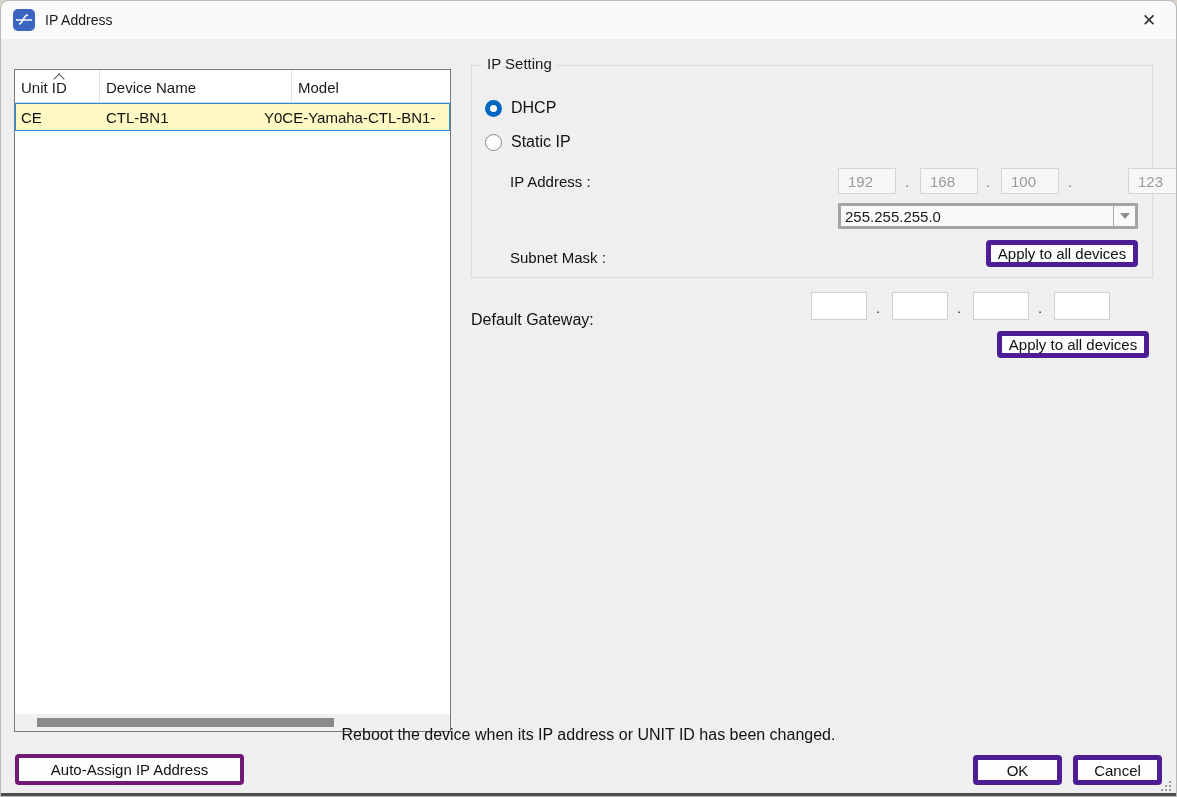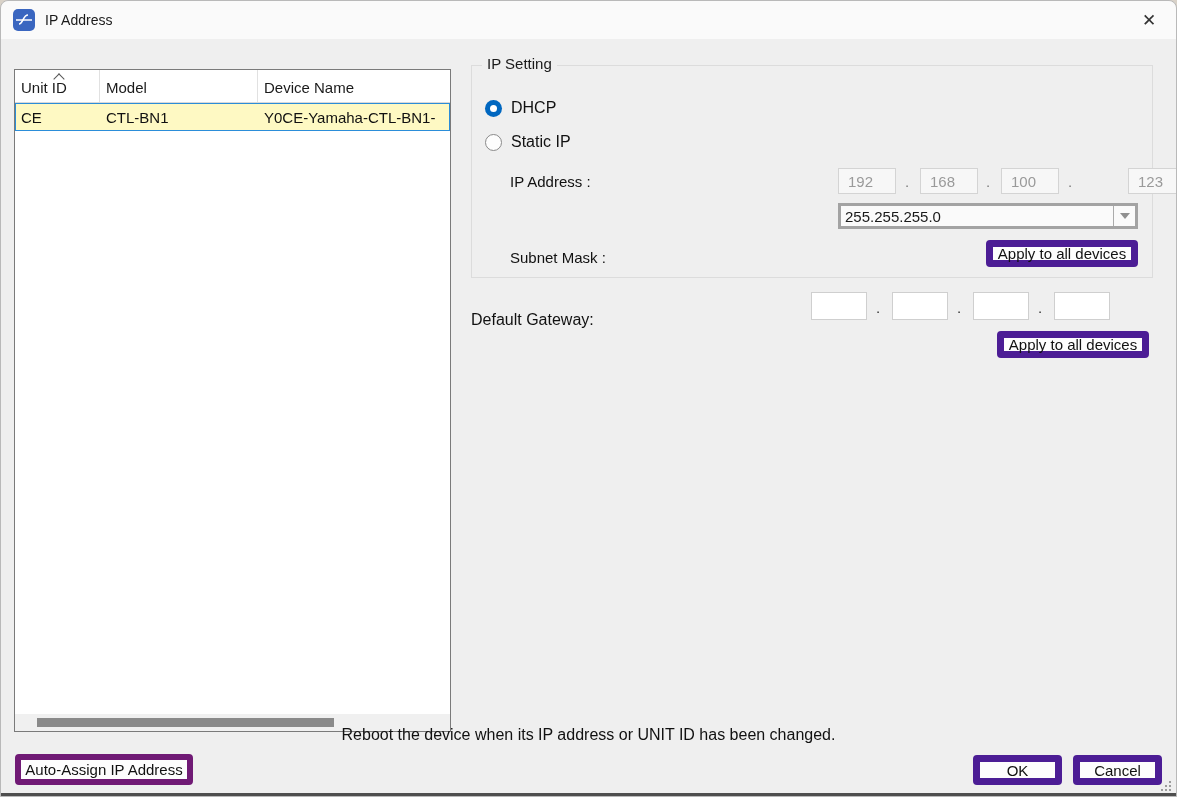--- a/index.html
+++ b/index.html
@@ -115,27 +115,27 @@
     width: 22px; height: 100%; border-left: 1px solid #ababab;
     display: flex; align-items: center; justify-content: center;
   }
   .combo-arrow::after {
     content: ""; width: 0; height: 0;
     border-left: 5px solid transparent; border-right: 5px solid transparent;
     border-top: 6px solid #8f8f8f;
   }
 
   .btn {
-    position: absolute; background: #fdfdfd; border: 7px solid #4c1d95; border-radius: 4px;
+    position: absolute; background: #fdfdfd; border: 5px solid #4c1d95; border-radius: 4px;
     font-size: 15px; color: #111; font-family: "Liberation Sans", sans-serif;
     display: flex; align-items: center; justify-content: center; cursor: pointer;
   }
   .btn-apply1 { left: 514px; top: 174px; width: 152px; height: 27px; }
   .btn-apply2 { left: 996px; top: 330px; width: 152px; height: 27px; }
-  .btn-autoassign { left: 14px; top: 753px; width: 178px; height: 31px; border: 6px solid #701a75; }
+  .btn-autoassign { left: 14px; top: 753px; width: 229px; height: 31px; border: 4px solid #701a75; }
   .btn-ok { left: 972px; top: 754px; width: 89px; height: 30px; }
   .btn-cancel { left: 1072px; top: 754px; width: 89px; height: 30px; }
 
   .notice {
     position: absolute; left: 0; top: 725px; width: 100%; text-align: center;
     font-size: 16px; color: #111;
   }
 
   .resize-grip {
     position: absolute; right: 4px; bottom: 5px; width: 11px; height: 11px;
@@ -161,22 +161,22 @@
     <div class="title-text">IP Address</div>
     <div class="close-btn">✕</div>
   </div>
 
   <div class="device-table">
     <div class="table-header">
       <div class="th col-unit">
         <span class="sort-caret"></span>
         <span>Unit ID</span>
       </div>
+      <div class="th col-name">Device Name</div>
       <div class="th col-model">Model</div>
-      <div class="th col-name">Device Name</div>
     </div>
     <div class="table-row">
       <div class="td col-unit">CE</div>
       <div class="td col-model">CTL-BN1</div>
       <div class="td col-name">Y0CE-Yamaha-CTL-BN1-</div>
     </div>
     <div class="hscrollbar">
       <div class="hscroll-thumb"></div>
     </div>
   </div>

